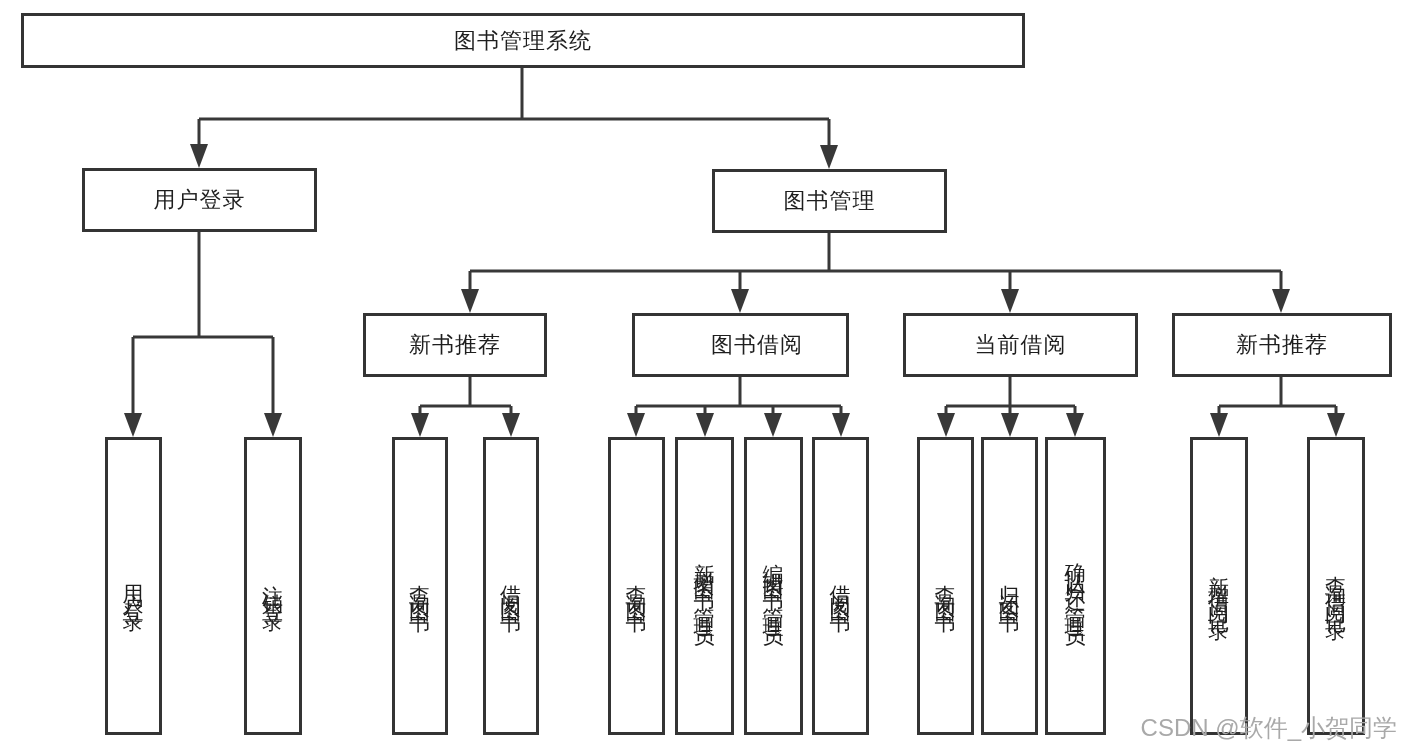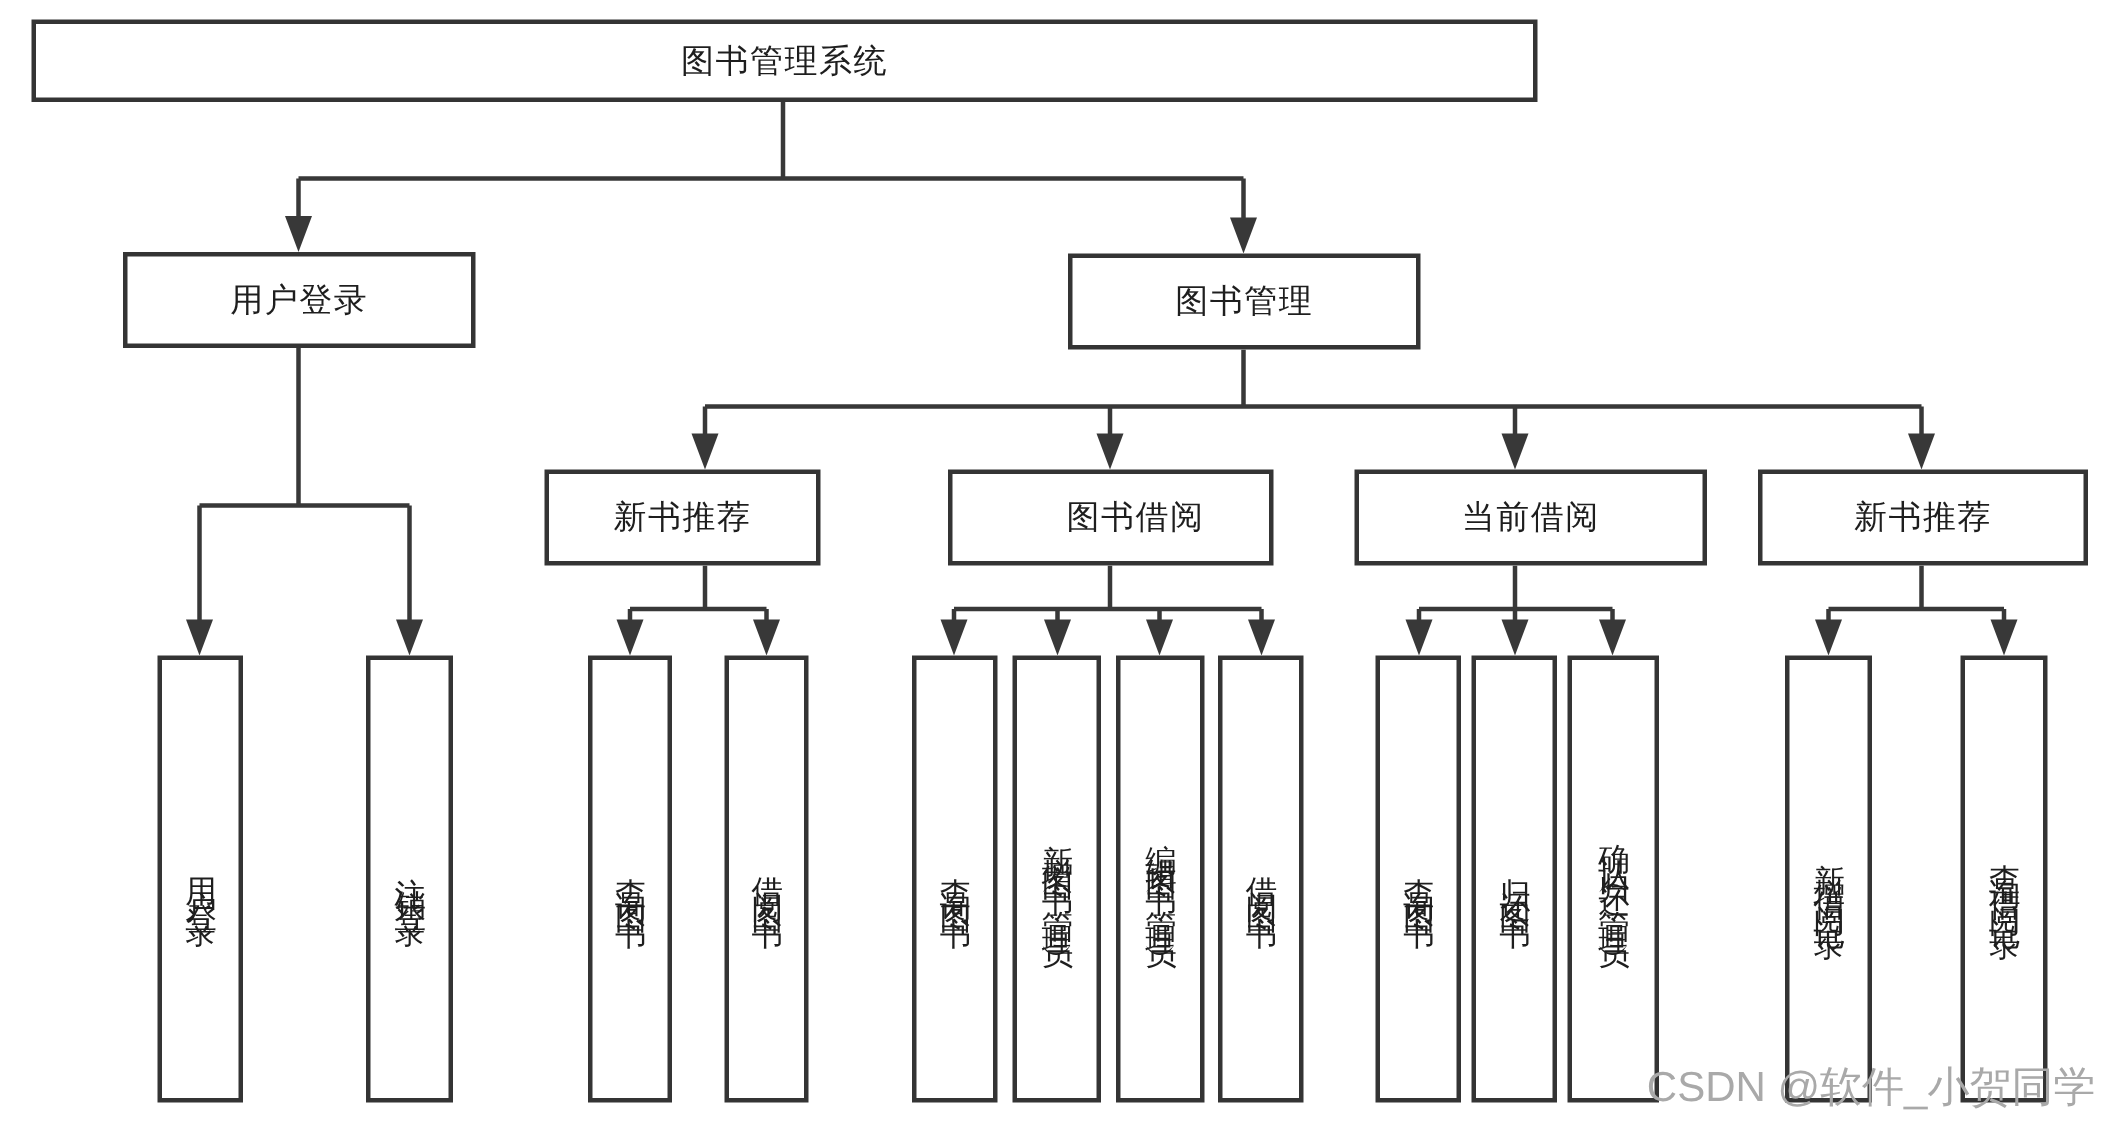--- a/index.html
+++ b/index.html
@@ -35,21 +35,21 @@
     text-orientation: mixed;
     font-size: 21px;
     letter-spacing: 9px;
     color: #1e1e1e;
     line-height: 1;
   }
   .watermark {
     position: absolute;
     right: 8px;
     bottom: 3px;
-    font-size: 28px;
+    font-size: 24px;
     color: #a9a9a9;
     z-index: 3;
     white-space: nowrap;
   }
   path.conn { stroke: #383838; stroke-width: 3; fill: none; }
   polygon.arrow { fill: #383838; stroke: none; }
 </style>
 </head>
 <body>
 

